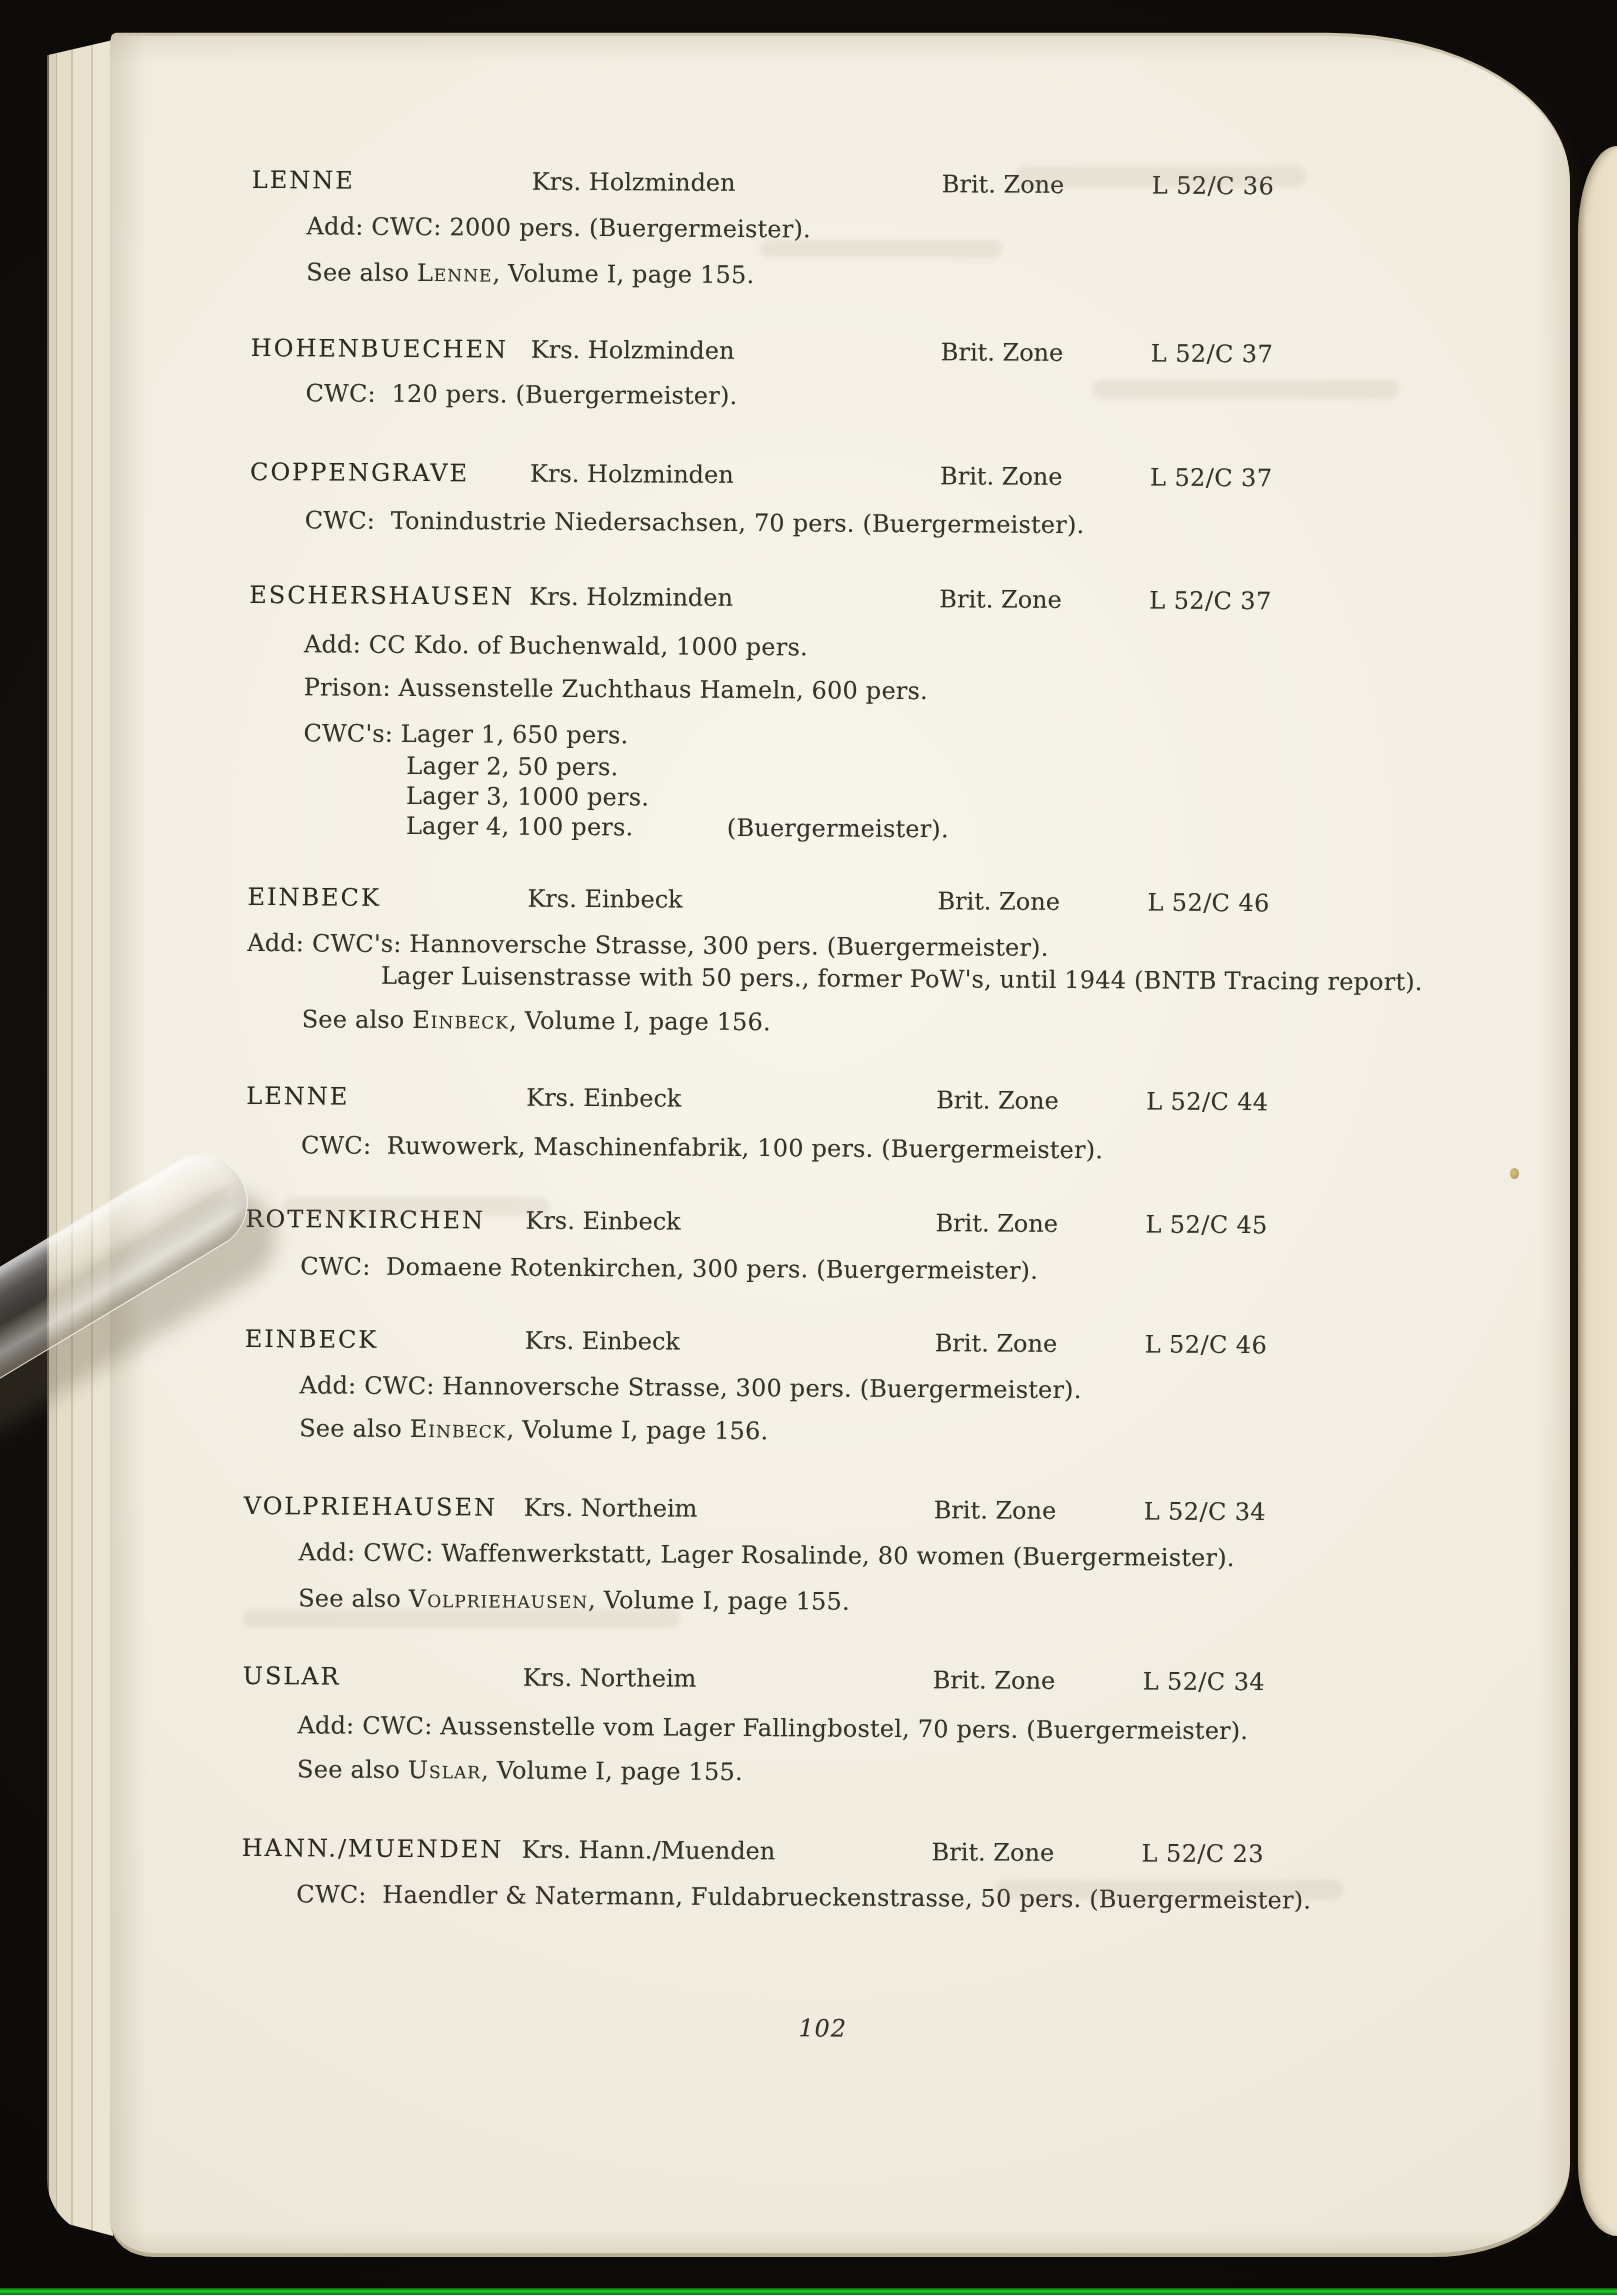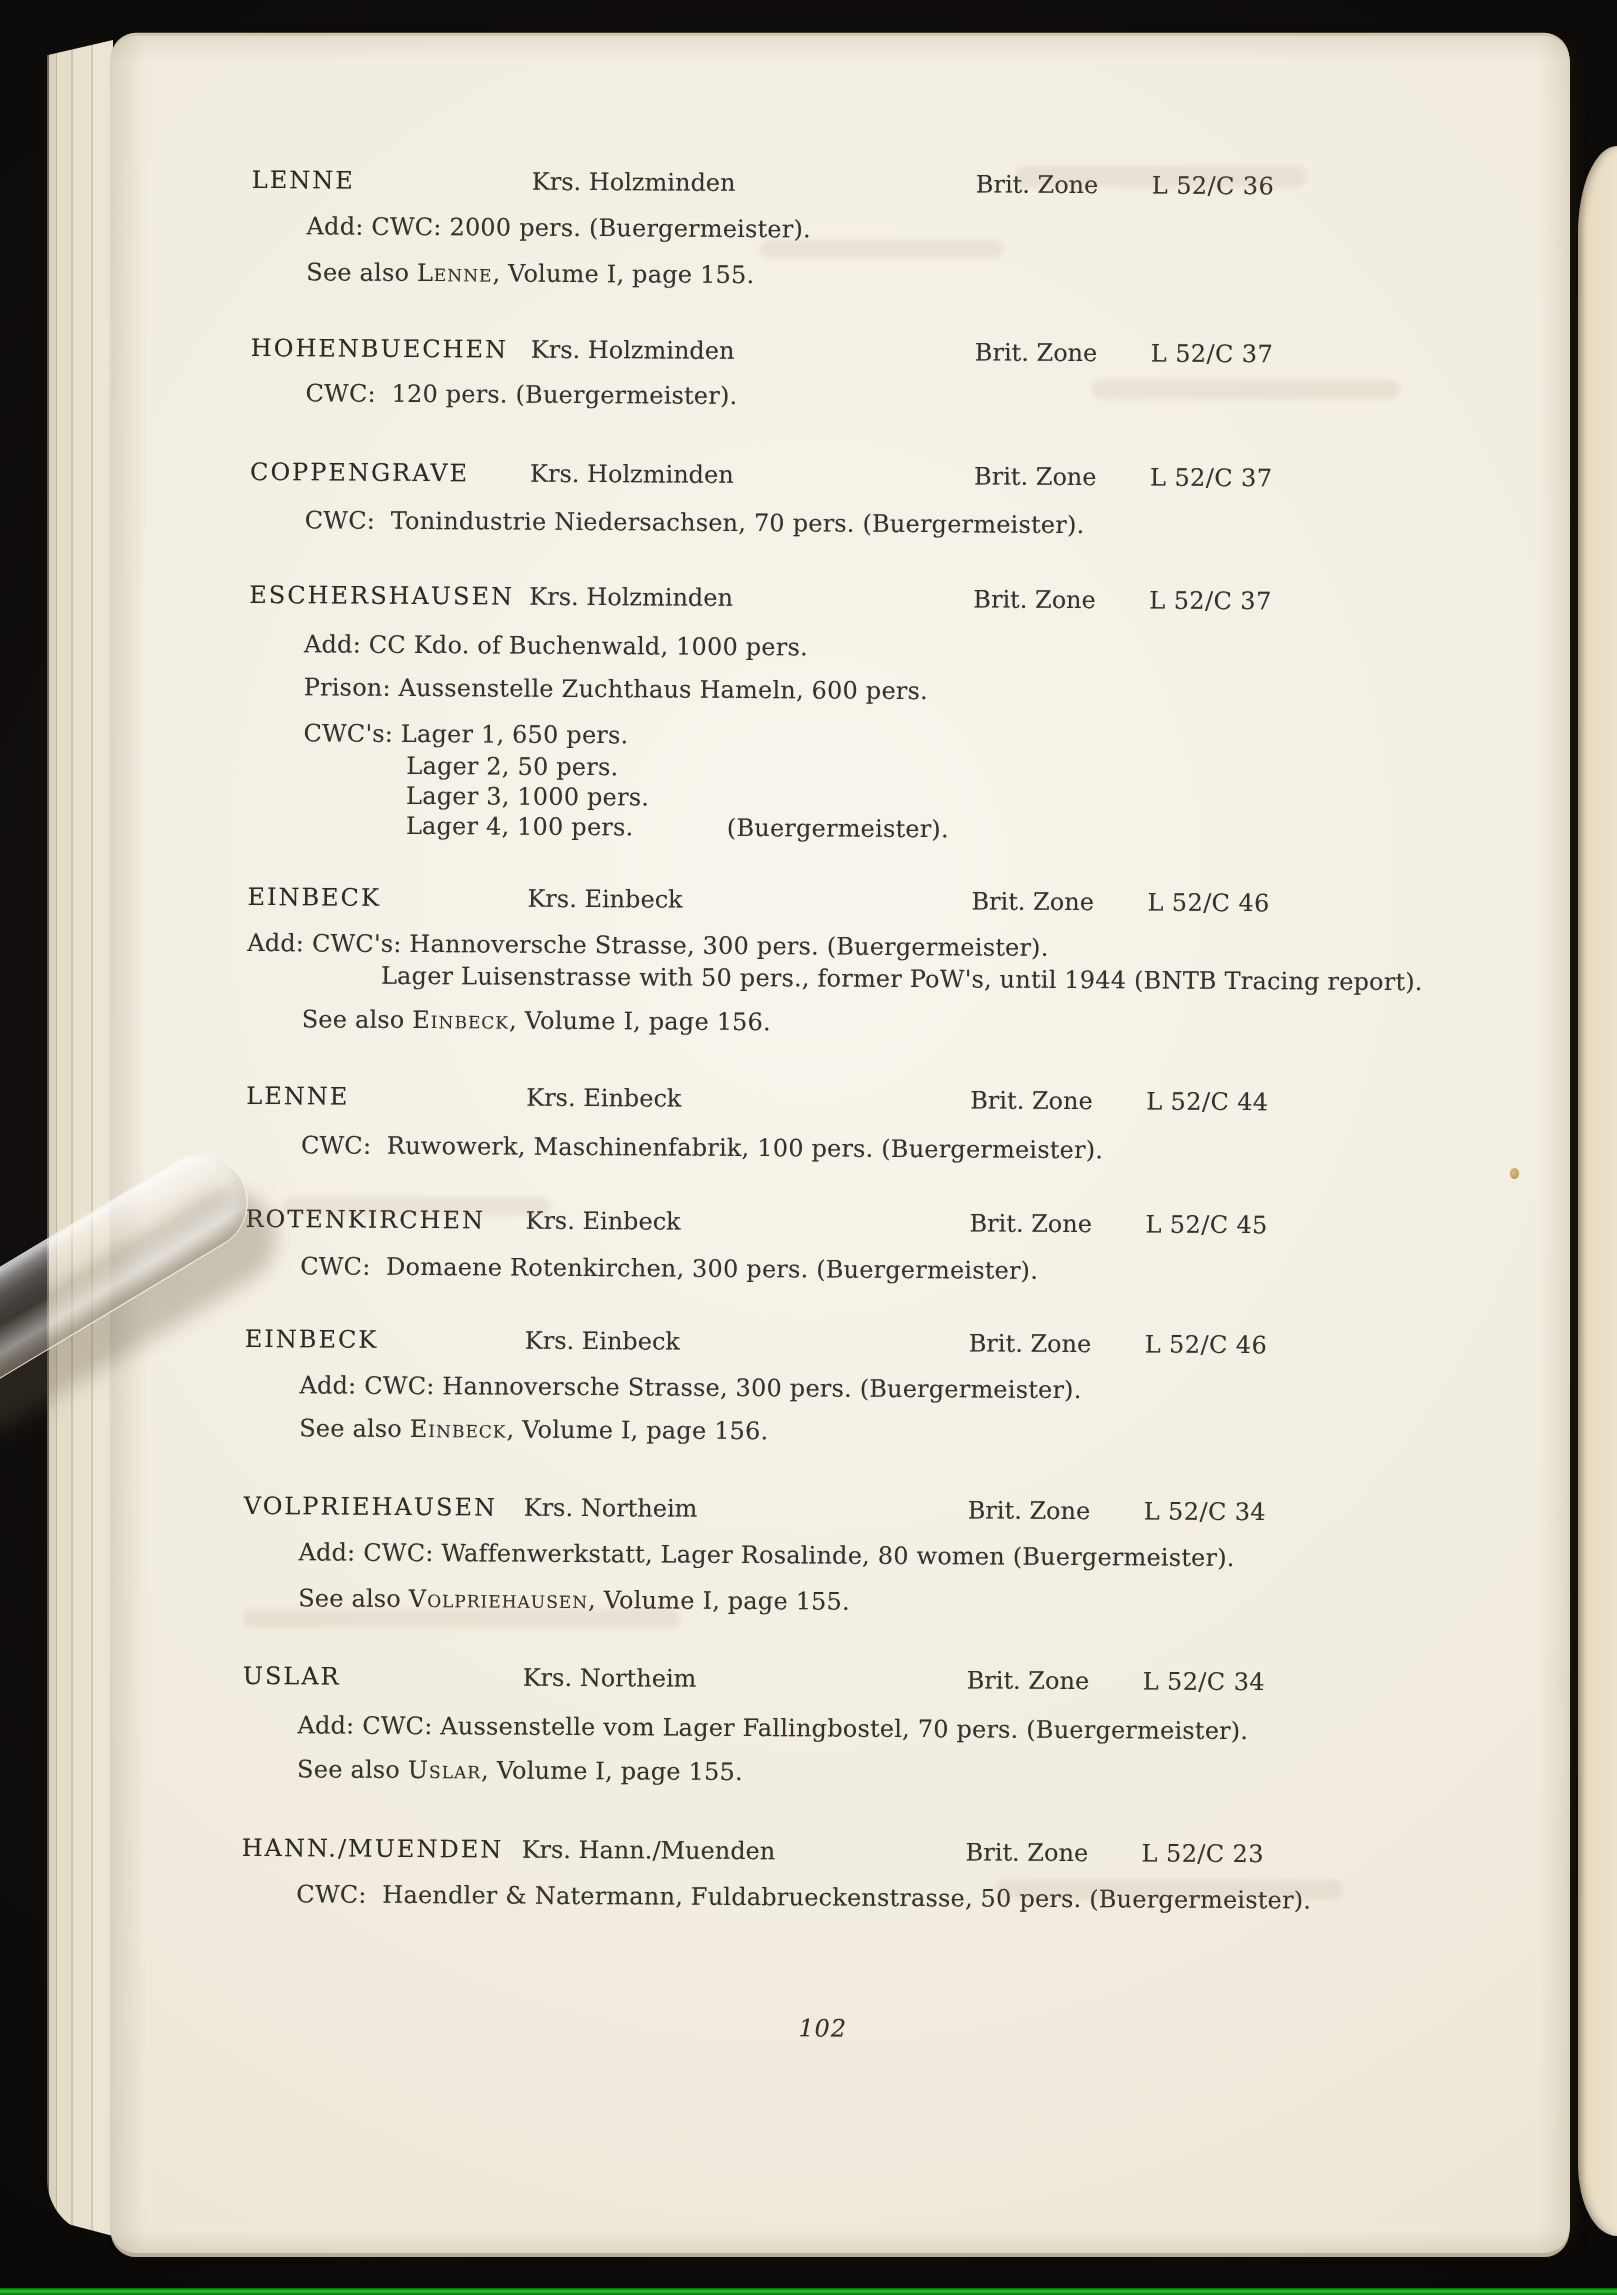--- a/index.html
+++ b/index.html
@@ -22,21 +22,21 @@
     background-image:
       linear-gradient(90deg, rgba(150,135,105,.25), rgba(150,135,105,0) 37px),
       linear-gradient(270deg, rgba(160,140,105,.22), rgba(160,140,105,0) 32px),
       linear-gradient(180deg, rgba(160,145,115,.16), rgba(160,145,115,0) 27.5px),
       linear-gradient(0deg, rgba(150,135,100,.18), rgba(150,135,100,0) 24px),
       radial-gradient(135% 100% at 48% 38%, rgba(255,253,247,.55), rgba(240,234,220,0) 55%, rgba(214,204,180,.4) 100%);
     border-top-right-radius:243px 146px;
     border-bottom-right-radius:137px 89px;
     border-bottom-left-radius:44px 34px;
     border-top-left-radius:6.5px;
-    box-shadow:0 -4px 0 -0.8px #cfc6ae, 0 4.9px 0 -0.8px #b9b097, 8px 0 14.6px -6.5px rgba(35,25,12,.65);border-radius:26px;}
+    box-shadow:0 -4px 0 -0.8px #cfc6ae, 0 4.9px 0 -0.8px #b9b097, 8px 0 14.6px -6.5px rgba(35,25,12,.65);}
 
   
   .facing{position:absolute;left:1578px;top:146px;width:39px;height:2090px;
     background:linear-gradient(90deg,#d9cbab 0 2.4px,#e7dcc2 8px,#ece2cb 100%);
     border-top-left-radius:57px 129px;
     border-bottom-left-radius:57px 105px;
     box-shadow:inset 6.5px 0 8px -4px rgba(60,45,25,.45);}
 
   
   .scanline{position:absolute;left:0;top:2288px;width:1617px;height:7.3px;
@@ -44,21 +44,21 @@
 
   
   .content{position:absolute;left:142px;top:123px;width:1334px;height:2005px;
     transform:rotate(0.35deg);transform-origin:0 0;
     color:#35322b;font-size:24px;line-height:1.2;
     text-shadow:0 0 0.8px rgba(55,48,40,.35);}
   .row{position:absolute;left:0;width:100%;height:32px;}
   .row span{position:absolute;top:0;white-space:pre;}
   .c0{left:0;letter-spacing:2px;color:#2d2a24;}
   .c1{left:280px;}
-  .c2{left:724px;text-align:right;}
+  .c2{left:690px;text-align:right;}
   .c3{left:900px;letter-spacing:0.4px;}
   .line{position:absolute;white-space:pre;letter-spacing:0.2px;}
   .line span{white-space:pre;}
   .sc{font-variant:small-caps;letter-spacing:1px;}
   .trail{position:absolute;top:0;}
   .pageno{position:absolute;letter-spacing:0.8px;font-style:italic;}
 
   
   .ghost{position:absolute;background:rgba(125,113,92,.10);filter:blur(2.4px);
     border-radius:9.7px;}

